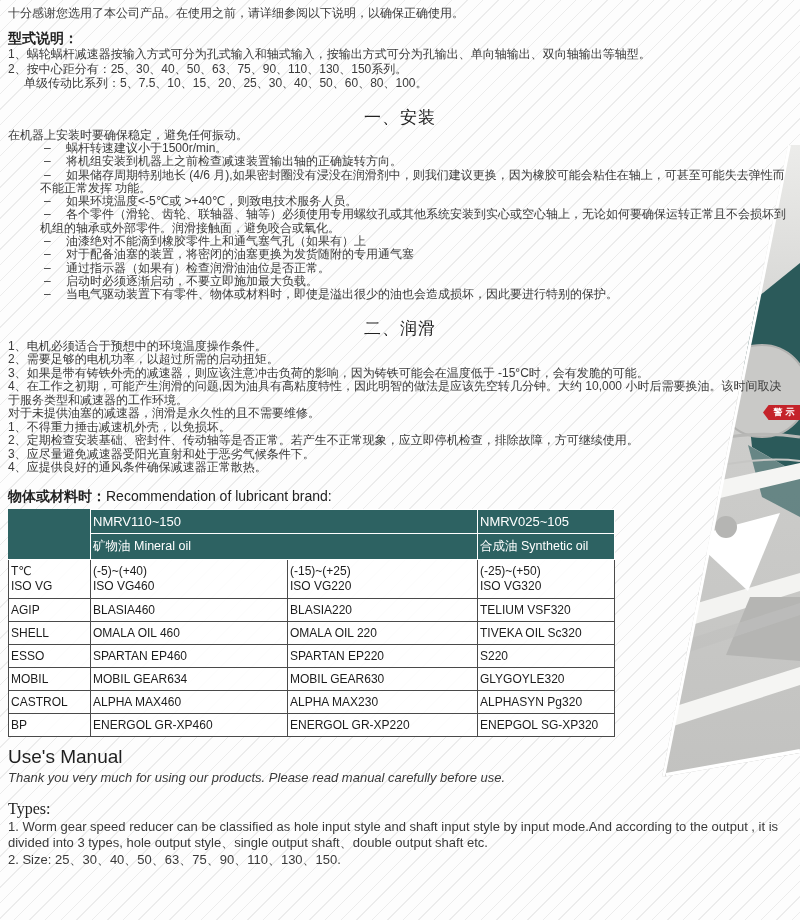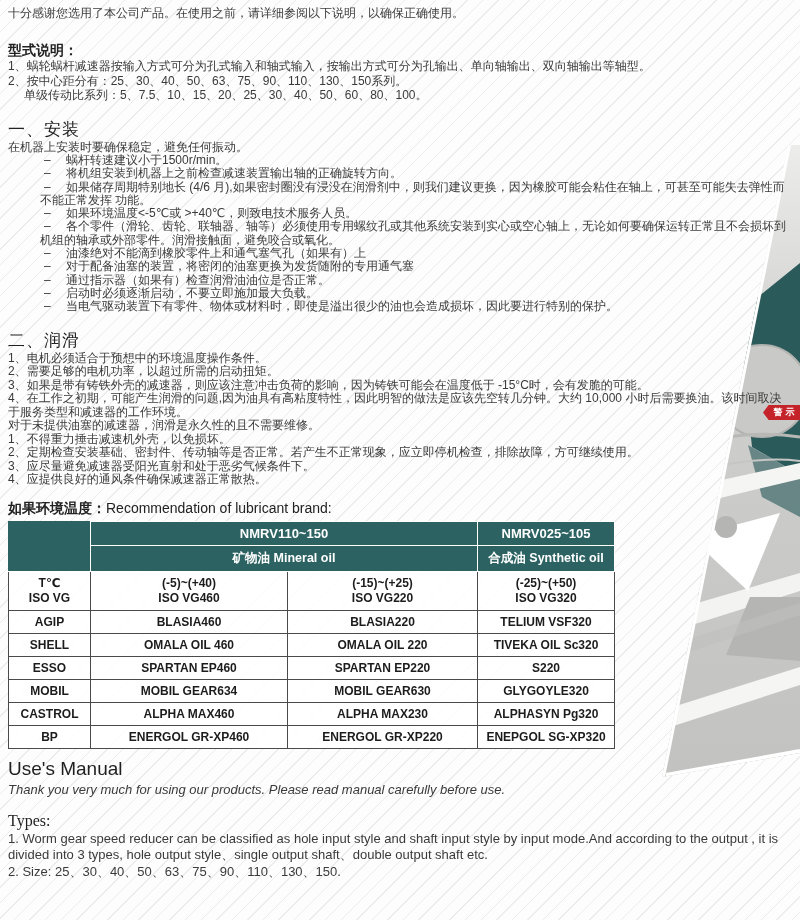--- a/index.html
+++ b/index.html
@@ -12,38 +12,38 @@
     background:
       repeating-linear-gradient(135deg,
         rgba(175,175,175,0.22) 0px, rgba(175,175,175,0.22) 1px,
         transparent 1px, transparent 11px),
       #fdfdfd;
   }
   .content { position:relative; z-index:2; padding:6px 8px 0 8px; }
 
   .intro { font-size:12px; line-height:15px; color:#3a3a3a; }
 
-  .h-small { margin-top:20px; font-size:14px; font-weight:bold; color:#222; line-height:18px; }
+  .h-small { margin-top:8px; font-size:14px; font-weight:bold; color:#222; line-height:18px; }
   .type-items div { font-size:12px; line-height:14.5px; color:#3a3a3a; }
   .indent1 { padding-left:16px; }
 
-  .h-section { margin-top:16px; font-size:17px; font-weight:500; color:#222; line-height:22px; letter-spacing:1px; }
+  .h-section { margin-top:16px; font-size:17px; font-weight:500; color:#222; line-height:22px; letter-spacing:1px;text-align:center; }
   .sec-intro { font-size:12px; line-height:13.5px; color:#3a3a3a; }
 
   .bullets { }
   .bullet { font-size:12px; line-height:13.3px; color:#3a3a3a;margin-left:32px; }
   .bullet .dash { display:inline-block; width:26px; padding-left:4px; }
 
   .plain-items div { font-size:12px; line-height:13.5px; color:#3a3a3a; }
 
   .lube-title { margin-top:12px; font-size:14px; line-height:18px; color:#222; }
   .lube-title .zh { font-weight:bold; }
 
   table.lub { margin-top:4px; border-collapse:collapse; width:606px; table-layout:fixed; background:rgba(255,255,255,0.9); }
-  table.lub td { text-align:center; vertical-align:middle; font-size:12px; font-weight:bold; color:#1c1c1c; border:1px solid #4a4a4a; padding:4px 2px; }
+  table.lub td { vertical-align:middle; font-size:12px; font-weight:normal; color:#1c1c1c; border:1px solid #4a4a4a; padding:4px 2px; }
   table.lub td.hd { background:#2d6262; color:#ffffff; border:1px solid #ffffff; }
   table.lub tr.r-group td { height:19px; font-size:13px; }
   table.lub tr.r-sub td { height:19px; font-size:12.5px; }
   table.lub tr.r-temp td { height:36px; line-height:15px; }
   table.lub tr.r-brand td { height:19px; }
   table.lub td.corner { border-top-color:#2d6262; border-left-color:#2d6262; }
 
   .manual-h { margin-top:8px; font-size:19px; line-height:24px; color:#1f1f1f; }
   .manual-t { font-size:13px; line-height:17px; color:#3a3a3a;font-style:italic; }
   .types-h { margin-top:12px; font-size:16px; line-height:21px; color:#1f1f1f;font-family:Liberation Serif, serif; }
@@ -142,21 +142,21 @@
   </div>
 
   <div class="plain-items">
     <div>1、不得重力捶击减速机外壳，以免损坏。</div>
     <div>2、定期检查安装基础、密封件、传动轴等是否正常。若产生不正常现象，应立即停机检查，排除故障，方可继续使用。</div>
     <div>3、应尽量避免减速器受阳光直射和处于恶劣气候条件下。</div>
     <div>4、应提供良好的通风条件确保减速器正常散热。</div>
   </div>
 
   <div class="lube-title">
-    <span class="zh">如果环境温度：</span><span>Recommendation of lubricant brand:</span>
+    <span class="zh">物体或材料时：</span><span>Recommendation of lubricant brand:</span>
   </div>
 
   <table class="lub">
     <colgroup>
         <col style="width:82px">
         <col style="width:197px">
         <col style="width:190px">
         <col style="width:137px">
       </colgroup>
     <tbody>

